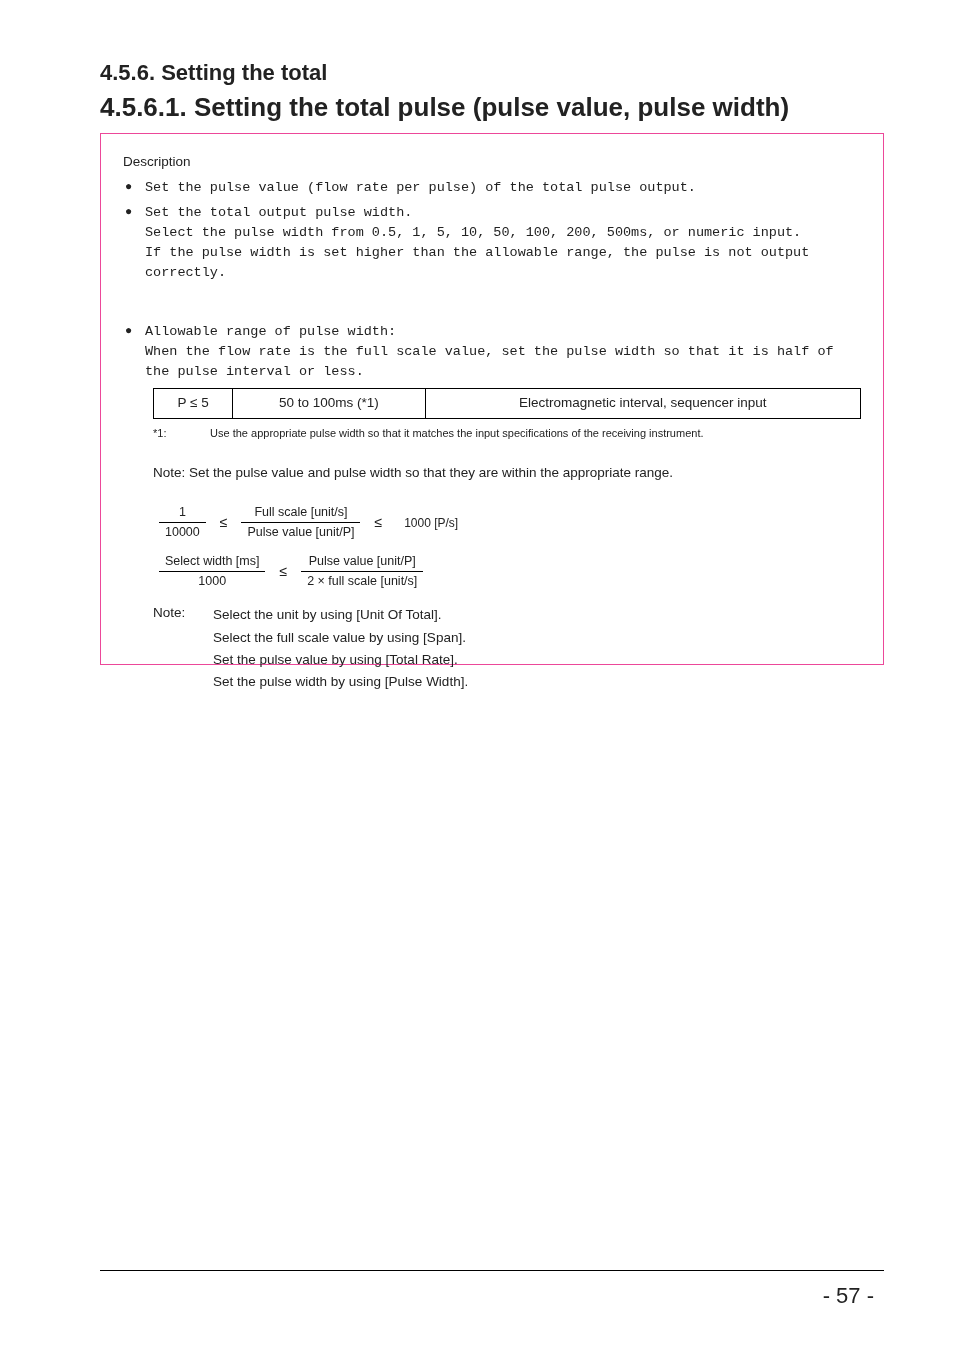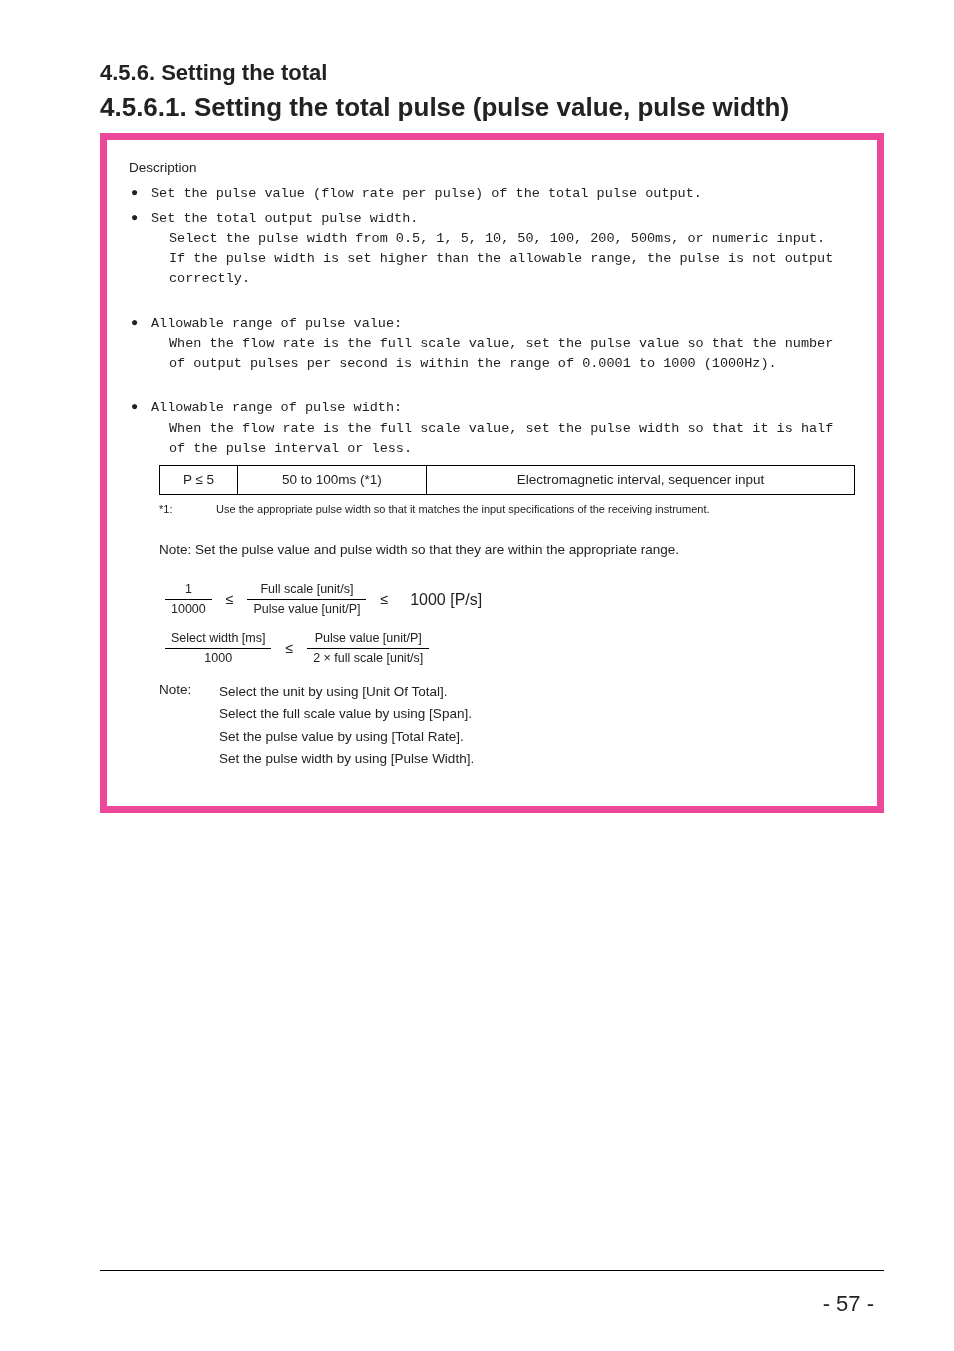--- a/index.html
+++ b/index.html
@@ -21,25 +21,25 @@
     font-size: 22px;
     font-weight: bold;
     margin: 0 0 6px 0;
   }
   h3.sub-heading {
     font-size: 26px;
     font-weight: bold;
     margin: 0 0 10px 0;
   }
   .content-box {
-    border: 7px solid #ec4899;
+    border: 1px solid #ec4899;
     padding: 16px 22px 16px 22px;
     font-size: 13.5px;
     line-height: 1.5;
-    height: 680px;
+    height: 532px;
     box-sizing: border-box;
   }
   .desc-line {
     margin: 2px 0;
   }
   ul.outer {
     list-style: none;
     padding: 0;
     margin: 6px 0 0 0;
   }
@@ -50,21 +50,21 @@
     font-family: Liberation Mono, monospace;
   }
   ul.outer > li::before {
     content: "\25CF";
     position: absolute;
     left: 2px;
     top: 0;
     font-size: 12px;
   }
   .sub-line {
-    margin-left: 18px;
+    margin-left: 0;
   }
   .spacer { height: 14px; }
   table.info {
     border-collapse: collapse;
     width: calc(100% - 30px);
     margin-left: 30px;
     margin-top: 6px;
     font-size: 13.5px;
   }
   table.info th, table.info td {
@@ -108,40 +108,40 @@
   }
   .frac .bar {
     border-top: 1px solid #000;
     width: 100%;
     margin: 2px 0;
   }
   .leq, .op-text {
     margin: 0 8px;
     font-size: 14px;
   }
-  .op-text { font-size: 16px; margin-left: 14px;}
+  .op-text { font-size: 12px; margin-left: 14px;}
   .note2 {
     margin-left: 30px;
     margin-top: 14px;
     font-size: 13.5px;
     display: flex;
   }
   .note2-label { width: 60px; flex-shrink: 0; }
   .note2-body {}
   .note2-body .line { margin: 2px 0; }
   .footer-rule {
     position: absolute;
     bottom: 80px;
     left: 100px;
     right: 70px;
     border-top: 1px solid #000;
   }
   .page-number {
     position: absolute;
-    bottom: 34px;
+    bottom: 42px;
     right: 80px;
     font-size: 22px;
   }
 </style>
 </head>
 <body>
 
 <div class="page">
 
   <h2 class="section-heading">4.5.6. Setting the total</h2>
@@ -156,26 +156,20 @@
       <li>
         <span>Set the pulse value (flow rate per pulse) of the total pulse output.</span>
       </li>
       <li>
         <span>Set the total output pulse width.</span>
         <div class="sub-line">Select the pulse width from 0.5, 1, 5, 10, 50, 100, 200, 500ms, or numeric input.</div>
         <div class="sub-line">If the pulse width is set higher than the allowable range, the pulse is not output correctly.</div>
       </li>
     </ul>
     <div class="spacer"></div>
-    <ul class="outer">
-      <li>
-        <span>Allowable range of pulse value:</span>
-        <div class="sub-line">When the flow rate is the full scale value, set the pulse value so that the number of output pulses per second is within the range of 0.0001 to 1000 (1000Hz).</div>
-      </li>
-    </ul>
     <div class="spacer"></div>
     <ul class="outer">
       <li>
         <span>Allowable range of pulse width:</span>
         <div class="sub-line">When the flow rate is the full scale value, set the pulse width so that it is half of the pulse interval or less.</div>
       </li>
     </ul>
 
     <table class="info">
       <tbody>

